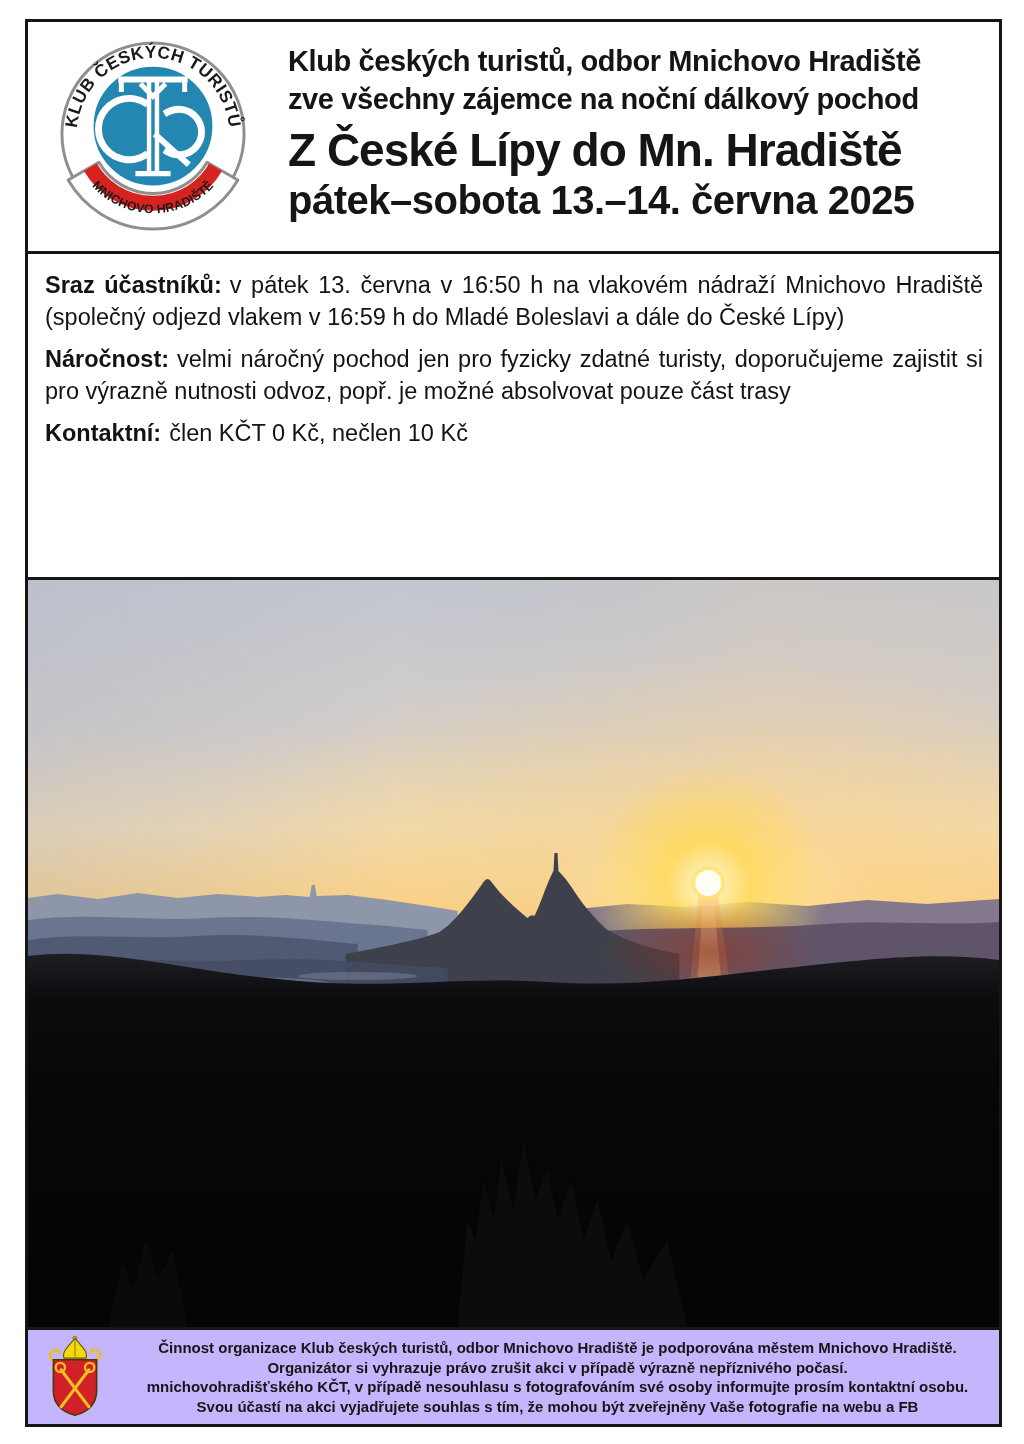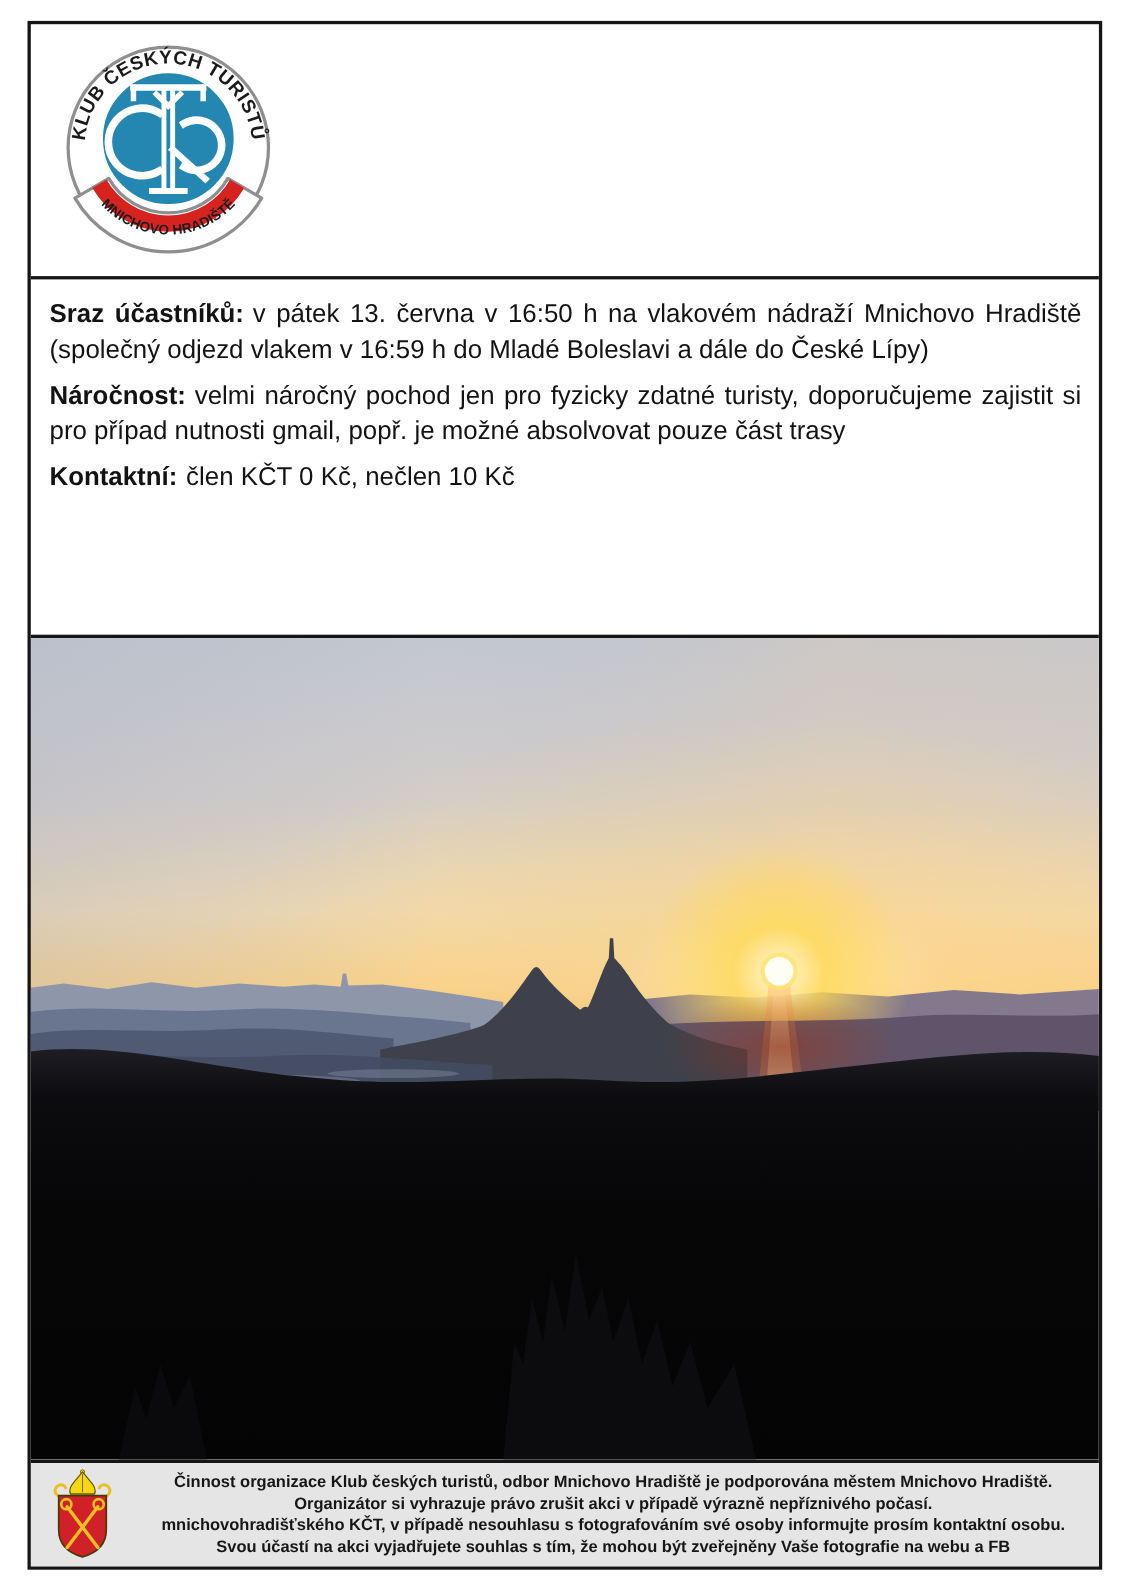--- a/index.html
+++ b/index.html
@@ -17,21 +17,21 @@
   
   .info{border-top:3px solid #151515;box-sizing:border-box;height:326px;padding:15px 16px 0 17px;}
   .info-line{font-size:23.5px;line-height:32px;margin:0 0 10px 0;text-align:justify;color:#131313;}
   .info-line .lbl{font-weight:700;padding-right:8px;}
 
   
   .photo{border-top:3px solid #151515;box-sizing:border-box;height:750px;position:relative;}
   .photo svg{display:block;width:100%;height:100%;}
 
   
-  .footer{border-top:3px solid #151515;box-sizing:border-box;height:97px;position:relative;background:#e5e5e5;}
+  .footer{border-top:3px solid #151515;box-sizing:border-box;height:97px;position:relative;background:#c4b5fd;}
   .coa{position:absolute;left:16px;top:5px;width:62px;height:85px;}
   .footer-text{position:absolute;left:96px;right:8px;top:8px;text-align:center;font-size:15px;font-weight:700;line-height:19.5px;color:#161616;}
 </style>
 </head>
 <body>
 
 <div class="frame">
 
   <div class="header">
     <svg class="logo" viewBox="0 0 200 200" aria-hidden="true">
@@ -61,25 +61,31 @@
         <path id="bannerArc" d="M24.8,130.1 A83,83 0 0 0 175.2,130.1" fill="none"></path>
       </defs>
       <text font-size="17.5" font-weight="bold" letter-spacing="0.5" fill="#1a1a1a" font-family="Liberation Sans, DejaVu Sans, sans-serif">
         <textPath href="#ringArc" startOffset="50%" text-anchor="middle">KLUB ČESKÝCH TURISTŮ</textPath>
       </text>
       <text font-size="12.5" font-weight="bold" letter-spacing="0.2" fill="#1a1a1a" font-family="Liberation Sans, DejaVu Sans, sans-serif">
         <textPath href="#bannerArc" startOffset="50%" text-anchor="middle">MNICHOVO HRADIŠTĚ</textPath>
       </text>
     </svg>
 
+    <div class="header-text">
+      <div class="h-line">Klub českých turistů, odbor Mnichovo Hradiště</div>
+      <div class="h-line">zve všechny zájemce na noční dálkový pochod</div>
+      <div class="h-title">Z České Lípy do Mn. Hradiště</div>
+      <div class="h-date">pátek–sobota 13.–14. června 2025</div>
+    </div>
   </div>
 
   <div class="info">
     <p class="info-line"><span class="lbl">Sraz účastníků:</span><span>v pátek 13. června v 16:50 h na vlakovém nádraží Mnichovo Hradiště (společný odjezd vlakem v 16:59 h do Mladé Boleslavi a dále do České Lípy)</span></p>
-    <p class="info-line"><span class="lbl">Náročnost:</span><span>velmi náročný pochod jen pro fyzicky zdatné turisty, doporučujeme zajistit si pro případ nutnosti gmail, popř. je možné absolvovat pouze část trasy</span></p>
+    <p class="info-line"><span class="lbl">Náročnost:</span><span>velmi náročný pochod jen pro fyzicky zdatné turisty, doporučujeme zajistit si pro výrazně nutnosti odvoz, popř. je možné absolvovat pouze část trasy</span></p>
     <p class="info-line"><span class="lbl">Kontaktní:</span><span>člen KČT 0 Kč, nečlen 10 Kč</span></p>
   </div>
 
   <div class="photo">
     <svg viewBox="0 0 972 747" preserveAspectRatio="none" aria-hidden="true">
       <defs>
         <linearGradient id="sky" x1="0" y1="0" x2="0" y2="1">
           <stop offset="0" stop-color="#c3c7d0"></stop>
           <stop offset="0.35" stop-color="#d2cdca"></stop>
           <stop offset="0.58" stop-color="#eed9b4"></stop>

